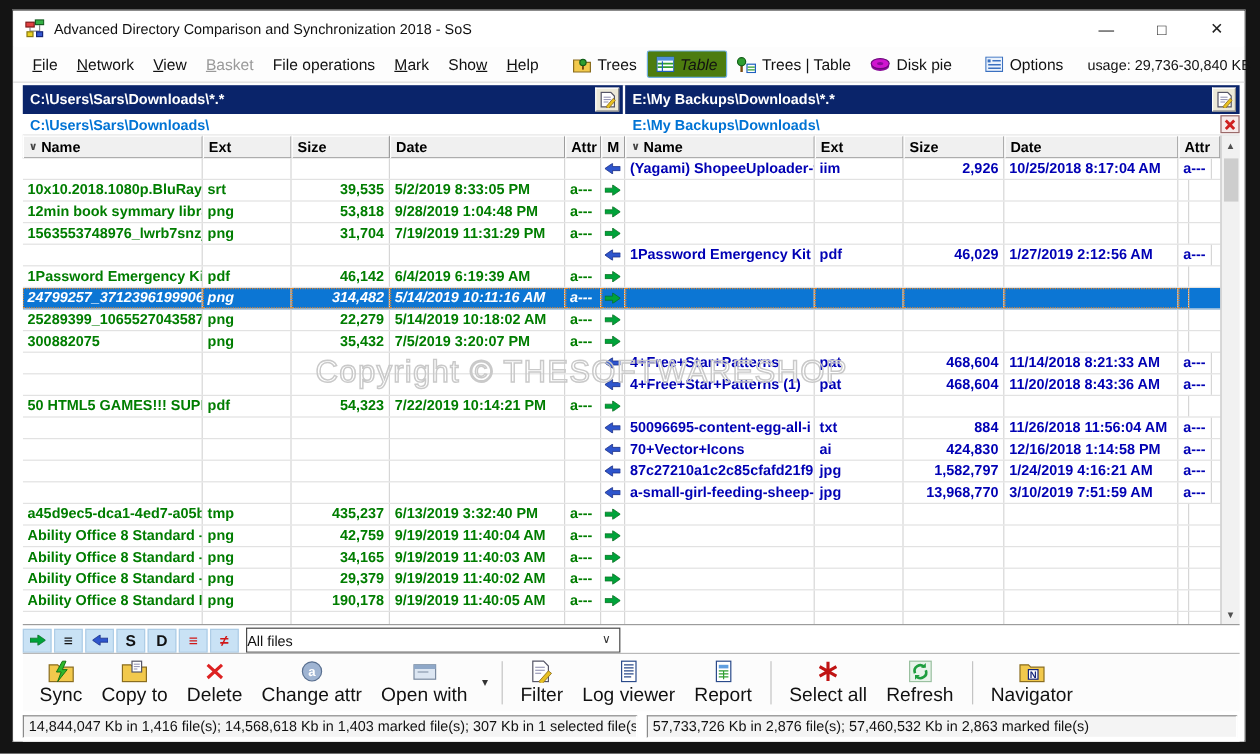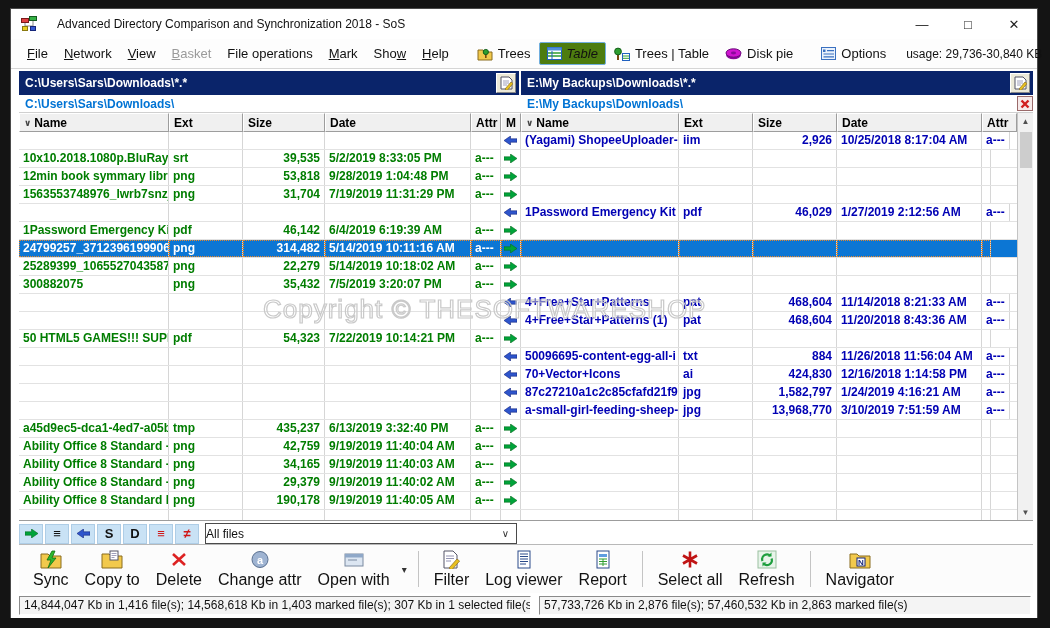--- a/index.html
+++ b/index.html
@@ -5,21 +5,21 @@
   * { box-sizing: border-box; margin: 0; padding: 0; }
   html,body { width:1050px; height:628px; overflow:hidden; }
   body { background:#141414; font-family:"Liberation Sans","DejaVu Sans",sans-serif; position:relative; }
 
   .window { position:absolute; left:10px; top:8px; width:1028px; height:610px;
             background:#fff; border:1px solid #4a4a4a; display:flex; flex-direction:column; }
 
   
   .titlebar { height:30px; background:#fff; display:flex; align-items:center; padding-left:10px; flex:0 0 auto; }
   .app-icon { width:16px; height:16px; margin-right:8px; flex:0 0 auto; }
-  .title-text { font-size:12px; color:#111;margin-left:12px; }
+  .title-text { font-size:12px; color:#111; }
   .win-controls { margin-left:auto; display:flex; align-items:center; height:100%; }
   .win-btn { width:46px; height:100%; display:flex; align-items:center; justify-content:center;
              font-size:13px; color:#222; }
 
   
   .menubar { height:30px; background:#fdfdfd; border-bottom:1px solid #d6d6d6; display:flex;
              align-items:center; padding:0 8px; flex:0 0 auto; font-size:13px; color:#111; }
   .menu-item { padding:4px 8px; white-space:nowrap; }
   .menu-item.disabled { color:#9a9a9a; }
   .tb-sep { width:1px; height:20px; background:#c8c8c8; margin:0 6px; flex:0 0 auts; }
@@ -61,21 +61,21 @@
   .hcell.c-size,.hcell.c-rsize{justify-content:flex-start}
 
   .tbody { height:388px; overflow:hidden; position:relative; background:#fff; padding-right:16px; }
   .trow { height:18px; display:flex; border-bottom:1px solid #e2e2e2; }
   .cell { font-size:12px; font-weight:bold; line-height:17px; padding:0 4px; overflow:hidden;
           white-space:nowrap; border-right:1px solid #d6d6d6; flex:0 0 auto; display:block; }
   .cell.c-m { display:flex; align-items:center; justify-content:center; padding:0 2px; }
   .t-green { color:#007d00; }
   .t-blue  { color:#0000b4; }
   .trow.selected { background:#0c76d4; }
-  .trow.selected .cell { color:#fff; outline:1px dotted #e8872a; outline-offset:-1px; }
+  .trow.selected .cell { color:#fff; outline:1px dotted #e8872a; outline-offset:-1px;font-style:italic; }
 
   .watermark { position:absolute; left:244px; top:162px; font-size:26px; font-weight:normal;
                letter-spacing:1px; color:rgba(255,255,255,0.08);
                -webkit-text-stroke:1.2px #c9c9c9; white-space:nowrap; pointer-events:none; z-index:5; }
 
   .vscroll { position:absolute; right:0; top:0; width:16px; height:calc(100% - 0px);
              background:#f1f1f1; border-left:1px solid #c4c4c4; z-index:6;
              display:flex; flex-direction:column; align-items:center; }
   .sc-btn { height:16px; width:100%; display:flex; align-items:center; justify-content:center;
             font-size:8px; color:#505050; }

